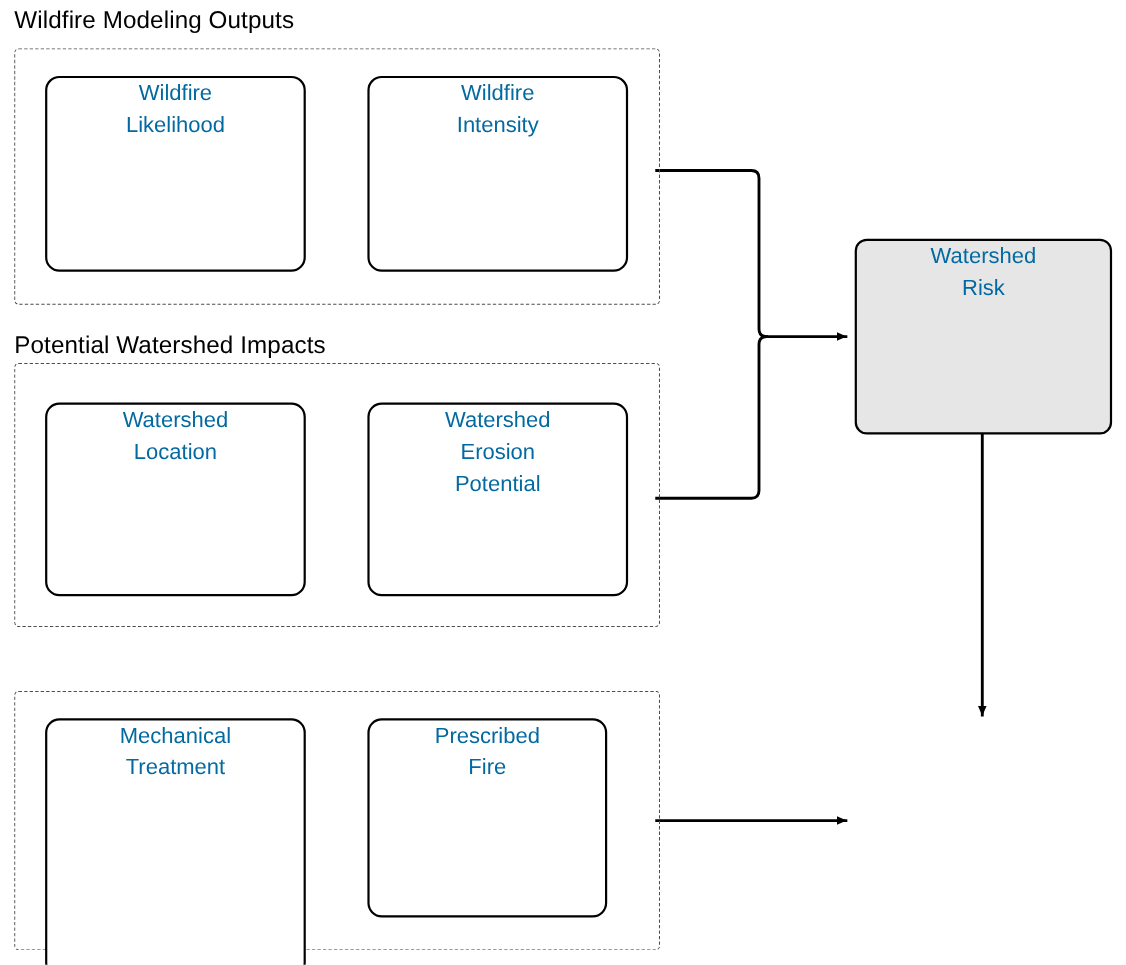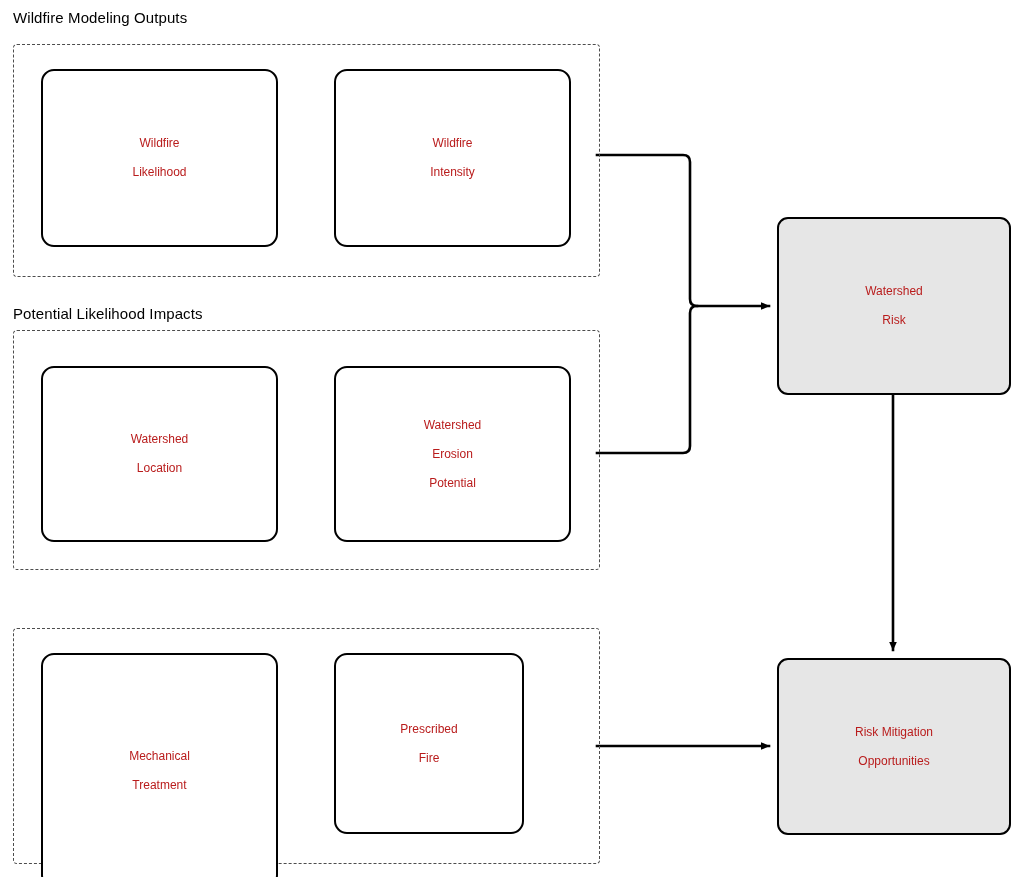--- a/index.html
+++ b/index.html
@@ -22,46 +22,45 @@
   svg.edges {
     position: absolute;
     left: 0;
     top: 0;
     width: 1024px;
     height: 877px;
     overflow: visible;
   }
   .group-label {
     position: absolute;
-    font-size: 15px;
+    font-size: 22px;
     line-height: 22px;
     color: #000000;
     white-space: nowrap;
     letter-spacing: 0.1px;
   }
   .group-box {
     position: absolute;
     border: 1.6px dashed #4d4d4d;
     border-radius: 4px;
     box-sizing: border-box;
     background: transparent;
   }
   .node {
     position: absolute;
     box-sizing: border-box;
     border: 2.6px solid #000000;
     border-radius: 13px;
     background: #ffffff;
     display: flex;
-    align-items: center;
     justify-content: center;
     text-align: center;
-    font-size: 12px;
+    font-size: 20px;
     line-height: 29px;
-    color: #b91c1c;
+    color: #0369a1;
   }
   .node .lbl {
     display: block;
     white-space: pre-line;
     padding: 0 6px;
   }
   .node.outcome {
     background: #e6e6e6;
     border-radius: 11px;
   }
@@ -93,49 +92,45 @@
   <div class="node" style="left:41px; top:69px; width:237px; height:178px;">
     <span class="lbl">Wildfire
 Likelihood</span>
   </div>
 
   <div class="node" style="left:334px; top:69px; width:237px; height:178px;">
     <span class="lbl">Wildfire
 Intensity</span>
   </div>
 
-  <div class="group-label" style="left:13px; top:303px;">Potential Likelihood Impacts</div>
+  <div class="group-label" style="left:13px; top:303px;">Potential Watershed Impacts</div>
   <div class="group-box" style="left:13px; top:330px; width:587px; height:240px;"></div>
 
   <div class="node" style="left:41px; top:366px; width:237px; height:176px;">
     <span class="lbl">Watershed
 Location</span>
   </div>
 
   <div class="node" style="left:334px; top:366px; width:237px; height:176px;">
     <span class="lbl">Watershed
 Erosion
 Potential</span>
   </div>
 
   <div class="group-box" style="left:13px; top:628px; width:587px; height:236px;"></div>
 
   <div class="node" style="left:41px; top:653px; width:237px; height:235px;">
     <span class="lbl">Mechanical
 Treatment</span>
   </div>
 
-  <div class="node" style="left:334px; top:653px; width:190px; height:181px;">
+  <div class="node" style="left:334px; top:653px; width:218px; height:181px;">
     <span class="lbl">Prescribed
 Fire</span>
   </div>
 
   <div class="node outcome" style="left:777px; top:217px; width:234px; height:178px;">
     <span class="lbl">Watershed
 Risk</span>
   </div>
 
-  <div class="node outcome" style="left:777px; top:658px; width:234px; height:177px;">
-    <span class="lbl">Risk Mitigation
-Opportunities</span>
-  </div>
 
 </div>
 
 </body></html>

